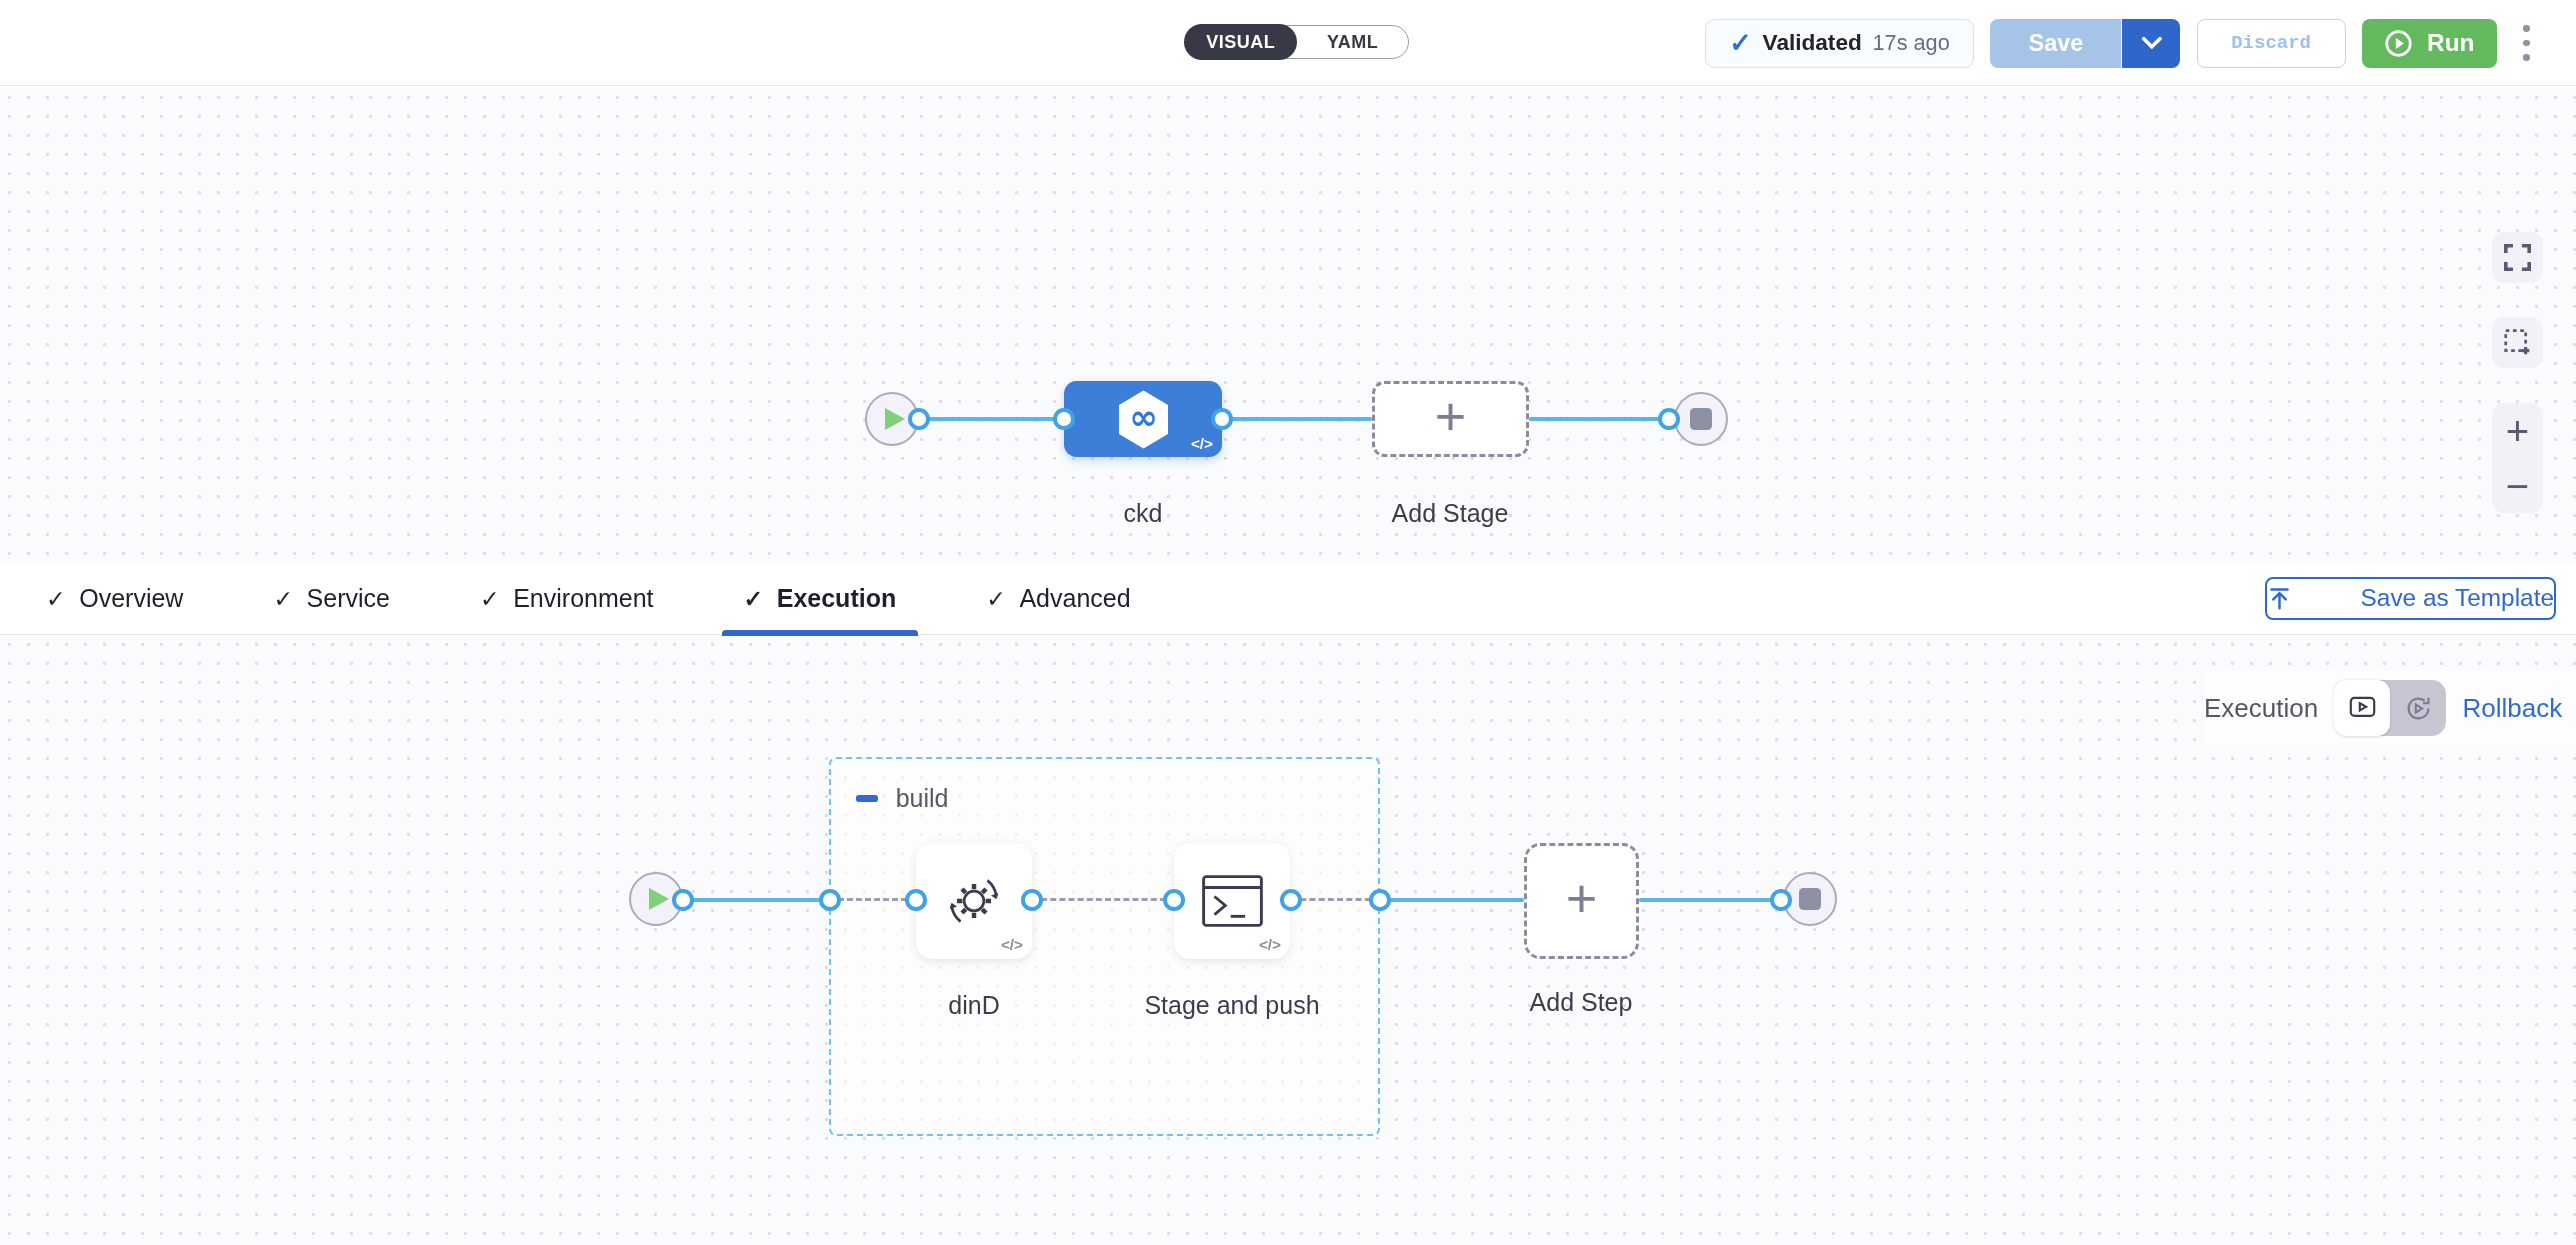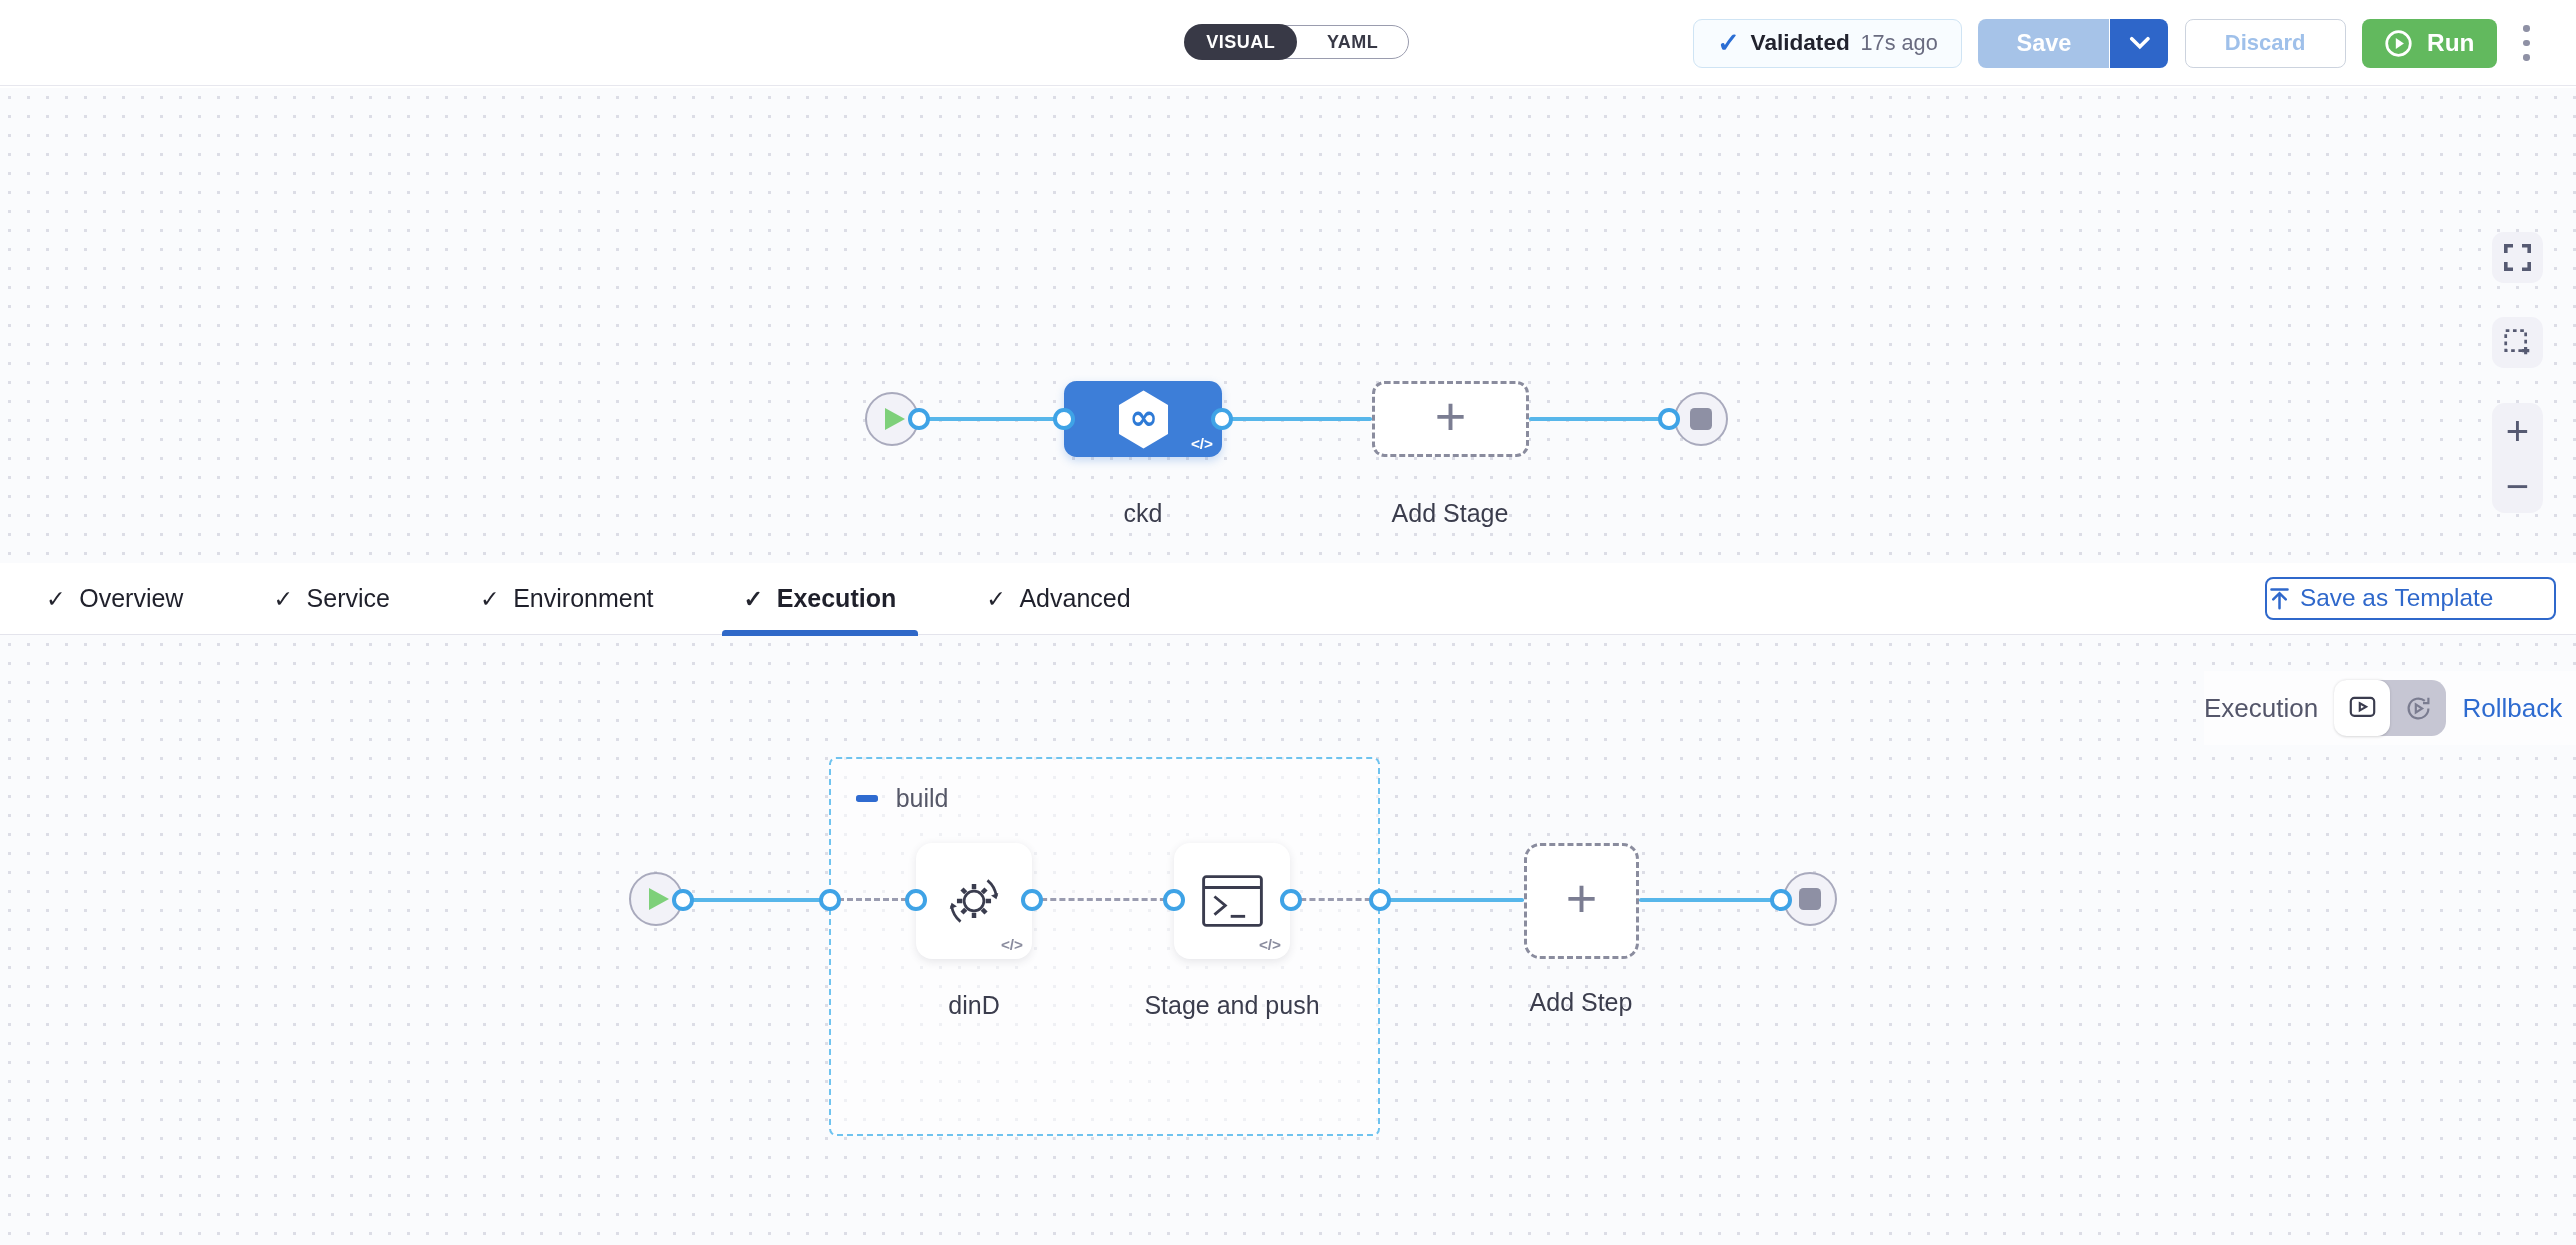--- a/index.html
+++ b/index.html
@@ -25,22 +25,22 @@
   .validated-badge { display:flex; align-items:center; gap:10.8px; height:49px; padding:0 23.5px;
                      border:1.8px solid #cfe4f4; background:#f8fcff; border-radius:9px; }
   .validated-check { color:#2b6ed4; font-size:27px; font-weight:bold; line-height:1; }
   .validated-label { font-size:22.6px; font-weight:bold; color:#22232e; }
   .validated-time { font-size:21.7px; color:#696b80; }
 
   .save-split { display:flex; height:49px; border-radius:8.1px; overflow:hidden; }
   .save-main { width:132px; background:#a6c3e8; color:#fff; font-size:23.5px; font-weight:bold;
                display:flex; align-items:center; justify-content:center; border-right:1.8px solid #fff; }
   .save-caret { width:58px; background:#2e66c9; display:flex; align-items:center; justify-content:center; }
-  .discard-btn { width:161px; height:49px; background:#fff; border:1.8px solid #ccd3de; border-radius:8.1px;
-                 color:#9fc0ea; font-size:22px; font-weight:bold; display:flex; align-items:center; justify-content:center; }
+  .discard-btn { width:149px; height:49px; background:#fff; border:1.8px solid #ccd3de; border-radius:8.1px;
+                 color:#9fc0ea; font-size:19px; font-weight:bold; display:flex; align-items:center; justify-content:center;font-family:Liberation Mono, monospace; }
   .run-btn { width:135px; height:49px; background:#62b95e; border-radius:8.1px; color:#fff; font-size:24.4px;
              font-weight:bold; display:flex; align-items:center; justify-content:center; gap:14px; }
   .kebab { width:27px; height:54px; display:flex; flex-direction:column; align-items:center; justify-content:center; gap:8.1px; }
   .kebab i { width:6.3px; height:6.3px; border-radius:50%; background:#8f91a5; }
 
   
   .canvas { position:absolute; left:0; width:2576px; background-color:#fafbfd;
             background-image:radial-gradient(#dcdde6 1.5px, transparent 1.6px); background-size:19px 19px; }
   .canvas-stage { top:88px; height:476px; }
   .canvas-exec  { top:635px; height:610px; }
@@ -80,21 +80,21 @@
             border-bottom:1.8px solid #e4e4ec; display:flex; align-items:stretch; z-index:20; }
   .tab { display:flex; align-items:center; gap:13.5px; font-size:25px; color:#1f202b; position:relative; height:100%; }
   .tab .tick { font-size:23.5px; color:#24252f; }
   .tab-overview { margin-left:46px; }
   .tab-gap { width:90px; }
   .tab-active { font-weight:bold; }
   .tab-active::after { content:""; position:absolute; left:-21.7px; right:-21.7px; bottom:-1.8px; height:6.3px;
                        background:#2f68c8; border-radius:3.6px 3.6px 0 0; }
   .save-template-btn { position:absolute; right:20px; top:13.5px; width:291px; height:43px; border:2.3px solid #2f68cb;
                        border-radius:8.1px; color:#2f68cb; font-size:24.4px; display:flex; align-items:center;
-                       justify-content:flex-start; gap:8px; background:#fff; }
+                       justify-content:space-between; gap:28px; background:#fff; }
 
   
   .exec-strip { position:absolute; left:2204px; top:36px; width:372px; height:74px; background:#fdfdfe;
                 display:flex; align-items:center; gap:16.2px; }
   .exec-mode-label { font-size:26px; color:#54566a; }
   .exec-toggle { width:112px; height:56px; background:#c6c6d3; border-radius:14.4px; display:flex; }
   .exec-toggle-seg { flex:1; display:flex; align-items:center; justify-content:center; }
   .exec-toggle-on { background:#fff; border-radius:12.6px; box-shadow:0 0.9px 2.7px rgba(0,0,0,.15); }
   .rollback-label { font-size:26px; color:#2e6bd0; }
 

